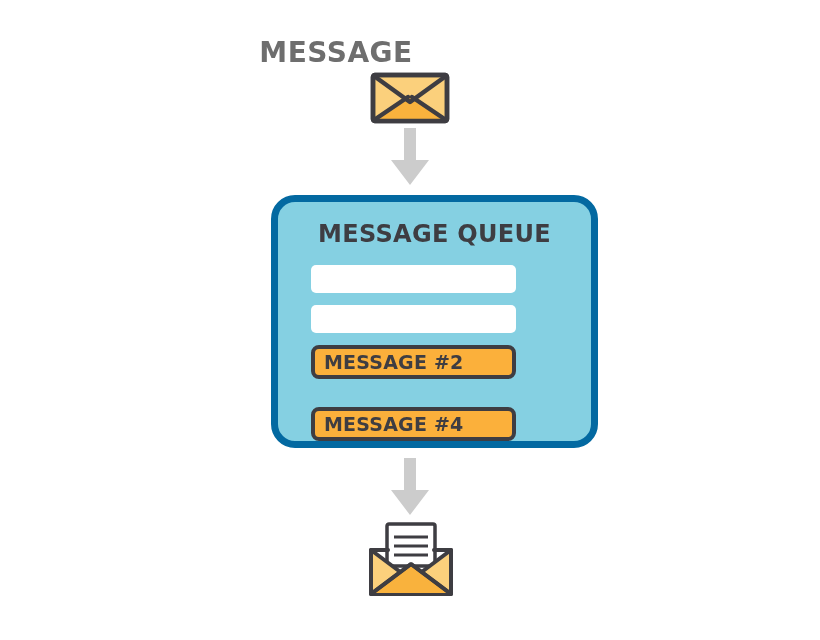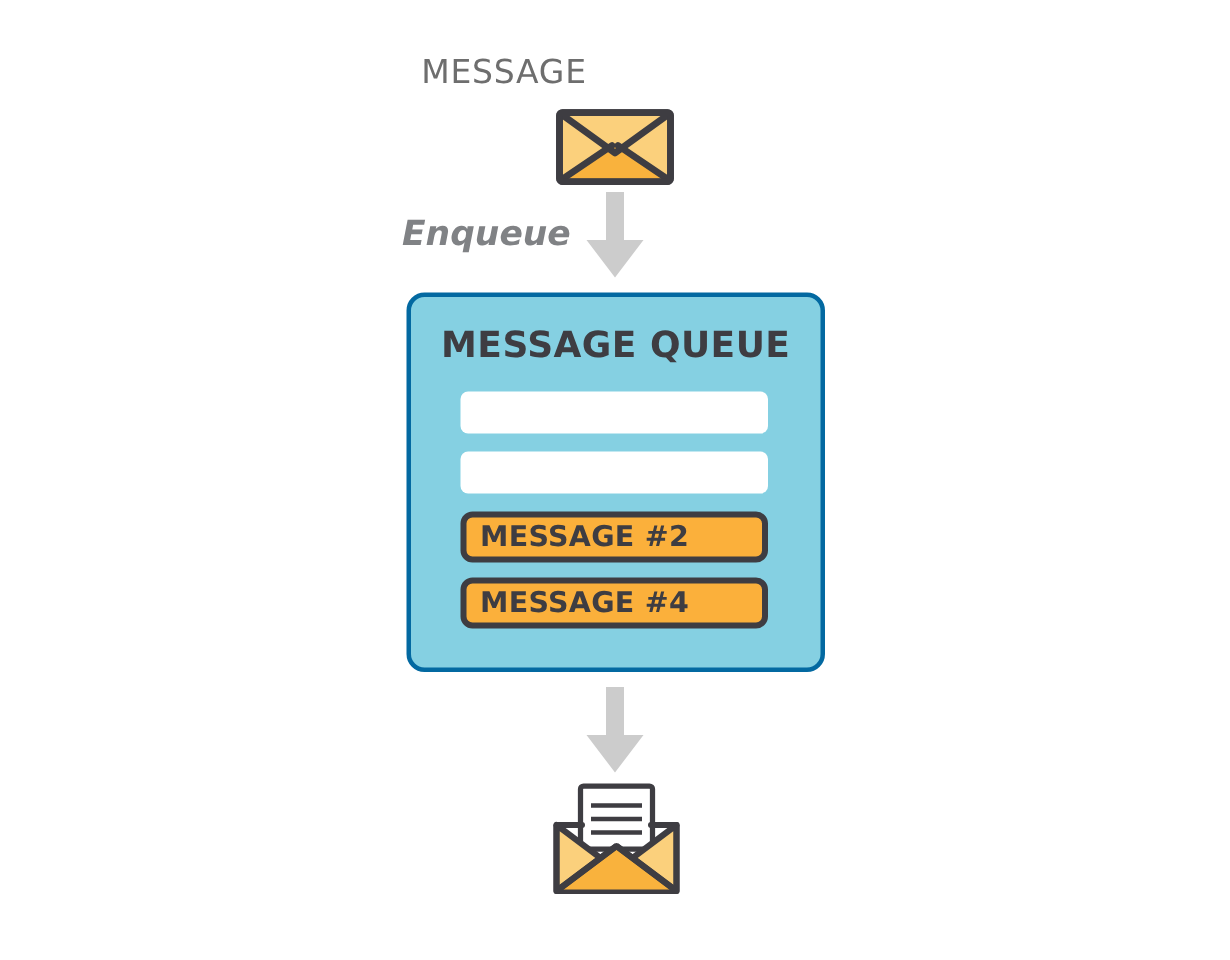--- a/index.html
+++ b/index.html
@@ -22,22 +22,22 @@
     height: 640px;
   }
 
   
   .msg-title {
     position: absolute;
     left: 0;
     top: 36px;
     width: 672px;
     text-align: center;
-    font-size: 22px;
-    font-weight: normal;
+    font-size: 28px;
+    font-weight: bold;
     letter-spacing: 0.5px;
     color: #6e6e6e;
     font-family: "DejaVu Sans", sans-serif;
   }
 
   
   .env-top {
     position: absolute;
     left: 370px;
     top: 72px;
@@ -85,26 +85,26 @@
   .label-dequeue {
     left: 441px;
     top: 471px;
   }
 
   
   .queue-box {
     position: absolute;
     left: 271px;
     top: 195px;
-    width: 279px;
+    width: 327px;
     height: 253px;
     box-sizing: border-box;
     background: #85d0e2;
-    border: 3px solid #0369a1;
-    border-radius: 12px;
+    border: 7px solid #0369a1;
+    border-radius: 24px;
   }
   .queue-title {
     position: absolute;
     left: 0;
     top: 18px;
     width: 100%;
     text-align: center;
     font-size: 24px;
     font-weight: bold;
     letter-spacing: 0.3px;
@@ -126,21 +126,21 @@
     align-items: center;
   }
   .slot-empty {
     background: #ffffff;
   }
   .slot-filled {
     background: #fbb03b;
     border: 4px solid #3e3d42;
     height: 34px;
     border-radius: 8px;
-    margin-bottom: 10px;
+    margin-bottom: 28px;
     padding-left: 9px;
   }
   .slot-filled span {
     font-size: 19px;
     font-weight: bold;
     color: #3e3d42;
     letter-spacing: 0.2px;
     font-family: "DejaVu Sans", sans-serif;
   }
 </style>
@@ -161,21 +161,20 @@
       <rect x="3" y="3" width="74" height="46" rx="2" fill="none" stroke="#3e3d42" stroke-width="4.5"></rect>
     </svg>
   </div>
 
   <div class="arrow-enqueue">
     <svg viewBox="0 0 40 58" width="40" height="58">
       <path d="M14 0 L26 0 L26 32 L39 32 L20 57 L1 32 L14 32 Z" fill="#cccccc"></path>
     </svg>
   </div>
 
-  <div class="flow-label label-enqueue">Enqueue</div>
 
   <div class="queue-box">
     <div class="queue-title">MESSAGE QUEUE</div>
 
     <div class="slots">
 
       <div class="slot slot-empty"></div>
 
       <div class="slot slot-empty"></div>
 

